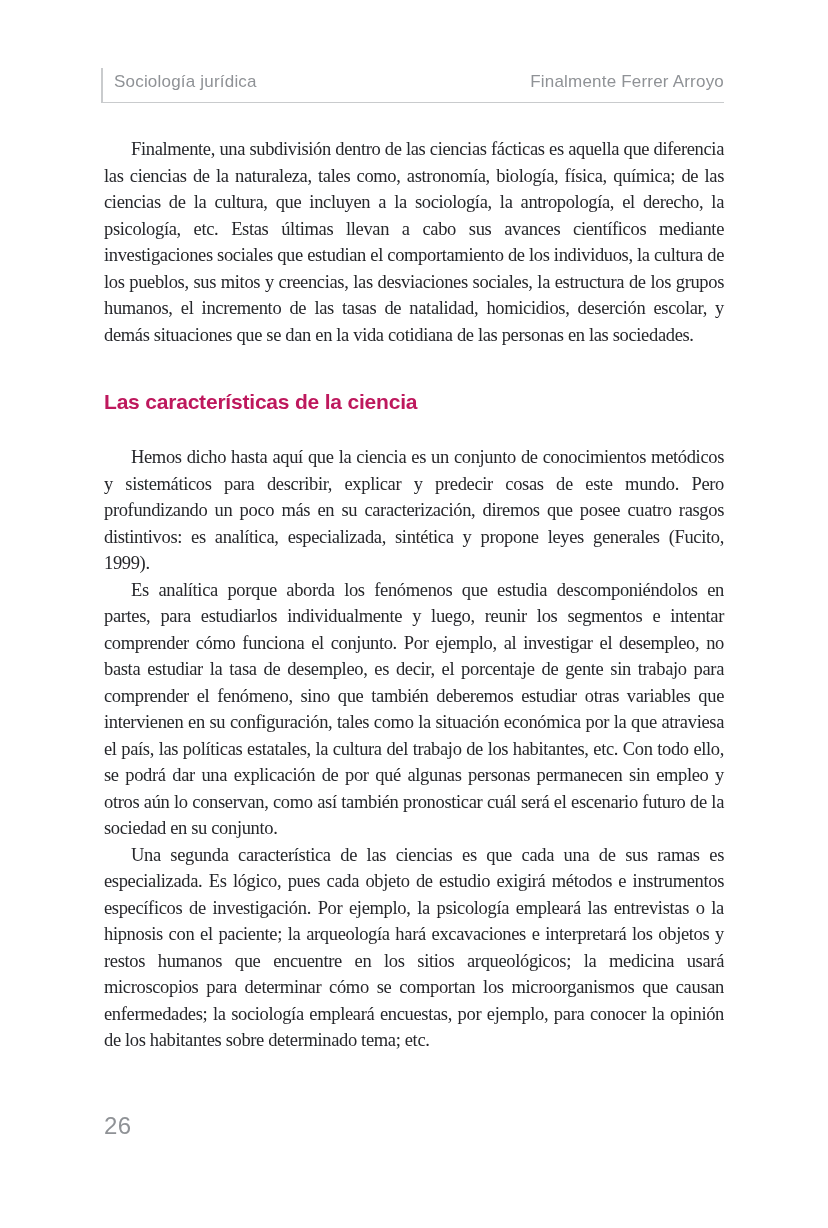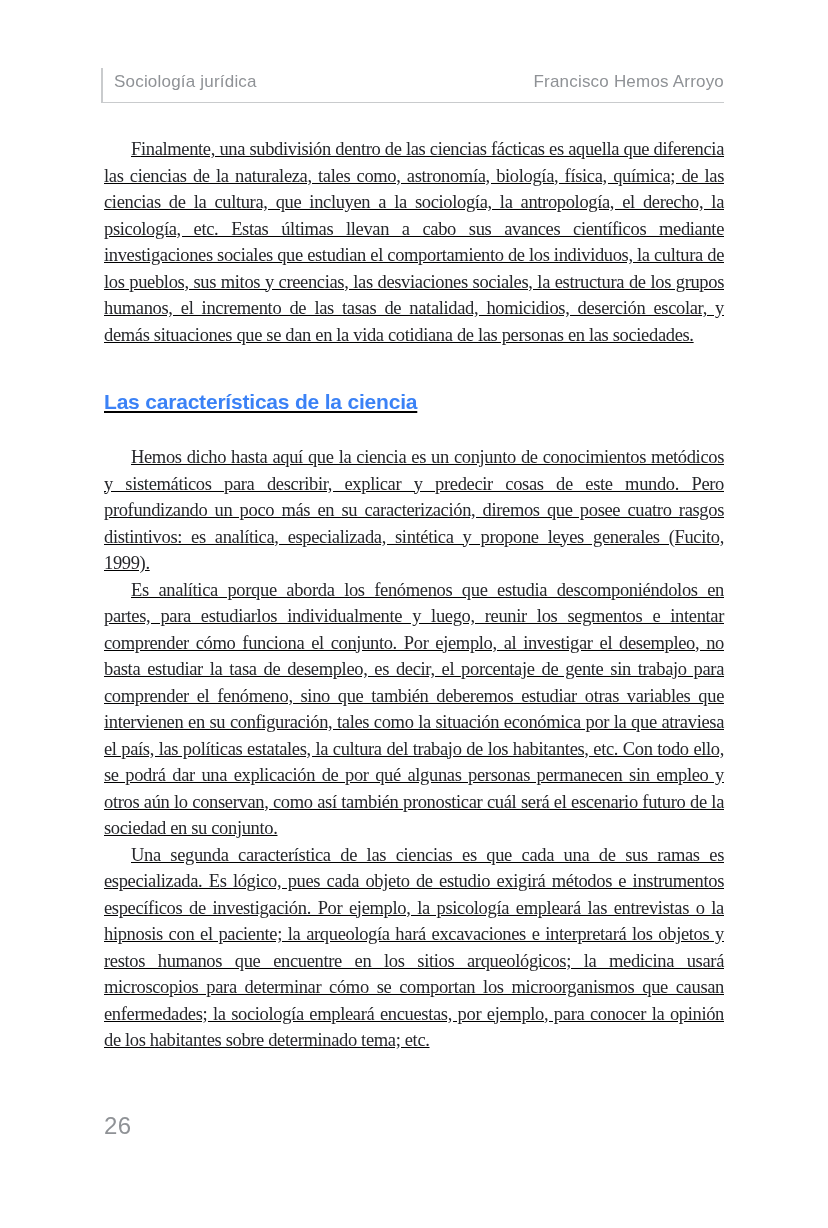--- a/index.html
+++ b/index.html
@@ -45,37 +45,36 @@
     color: #8f9296;
     font-weight: 400;
     white-space: nowrap;
   }
   
   .text-column {
     position: absolute;
     left: 104px;
     top: 136px;
     width: 620px;
-    text-decoration: underline;
   }
   .text-column p {
     font-family: "Liberation Serif", "DejaVu Serif", serif;
     font-size: 18.5px;
     line-height: 26.5px;
     letter-spacing: -0.35px;
     color: #26272b;
     text-align: justify;
     text-indent: 27px;
   }
   .section-heading {
     font-family: "Liberation Sans", sans-serif;
     font-size: 21px;
     font-weight: 600;
     letter-spacing: -0.2px;
-    color: #3b82f6;
+    color: #be185d;
     margin-top: 42px;
     margin-bottom: 30px;
     text-indent: 0;
   }
   
   .page-footer {
     position: absolute;
     left: 104px;
     top: 1112px;
   }
@@ -86,21 +85,21 @@
   }
 </style>
 </head>
 <body>
 
 <div class="page">
 
   <header class="page-header">
     <span class="vrule"></span>
     <span class="running-title">Sociología jurídica</span>
-    <span class="running-author">Francisco Hemos Arroyo</span>
+    <span class="running-author">Finalmente Ferrer Arroyo</span>
   </header>
 
   <main class="text-column">
     <p>Finalmente, una subdivisión dentro de las ciencias fácticas es aquella que diferencia las ciencias de la naturaleza, tales como, astronomía, biología, física, química; de las ciencias de la cultura, que incluyen a la sociología, la antropología, el derecho, la psicología, etc. Estas últimas llevan a cabo sus avances científicos mediante investigaciones sociales que estudian el comportamiento de los individuos, la cultura de los pueblos, sus mitos y creencias, las desviaciones sociales, la estructura de los grupos humanos, el incremento de las tasas de natalidad, homicidios, deserción escolar, y demás situaciones que se dan en la vida cotidiana de las personas en las sociedades.</p>
 
     <h2 class="section-heading">Las características de la ciencia</h2>
 
     <p>Hemos dicho hasta aquí que la ciencia es un conjunto de conocimientos metódicos y sistemáticos para describir, explicar y predecir cosas de este mundo. Pero profundizando un poco más en su caracterización, diremos que posee cuatro rasgos distintivos: es analítica, especializada, sintética y propone leyes generales (Fucito, 1999).</p>
     <p>Es analítica porque aborda los fenómenos que estudia descomponiéndolos en partes, para estudiarlos individualmente y luego, reunir los segmentos e intentar comprender cómo funciona el conjunto. Por ejemplo, al investigar el desempleo, no basta estudiar la tasa de desempleo, es decir, el porcentaje de gente sin trabajo para comprender el fenómeno, sino que también deberemos estudiar otras variables que intervienen en su configuración, tales como la situación económica por la que atraviesa el país, las políticas estatales, la cultura del trabajo de los habitantes, etc. Con todo ello, se podrá dar una explicación de por qué algunas personas permanecen sin empleo y otros aún lo conservan, como así también pronosticar cuál será el escenario futuro de la sociedad en su conjunto.</p>
     <p>Una segunda característica de las ciencias es que cada una de sus ramas es especializada. Es lógico, pues cada objeto de estudio exigirá métodos e instrumentos específicos de investigación. Por ejemplo, la psicología empleará las entrevistas o la hipnosis con el paciente; la arqueología hará excavaciones e interpretará los objetos y restos humanos que encuentre en los sitios arqueológicos; la medicina usará microscopios para determinar cómo se comportan los microorganismos que causan enfermedades; la sociología empleará encuestas, por ejemplo, para conocer la opinión de los habitantes sobre determinado tema; etc.</p>

